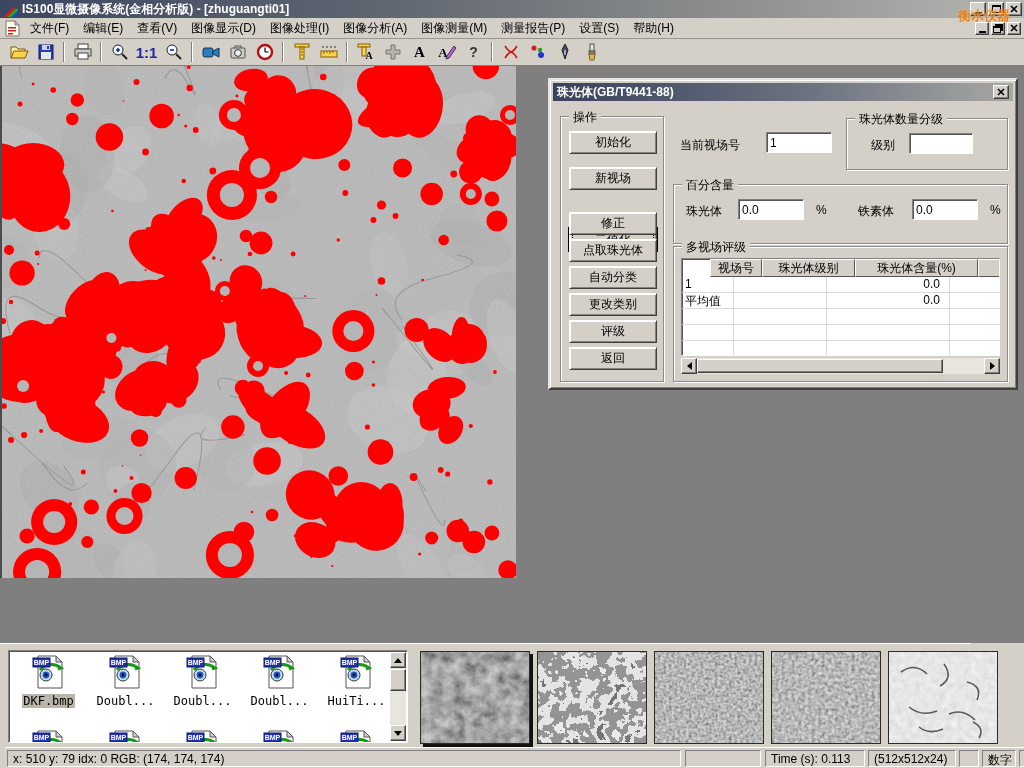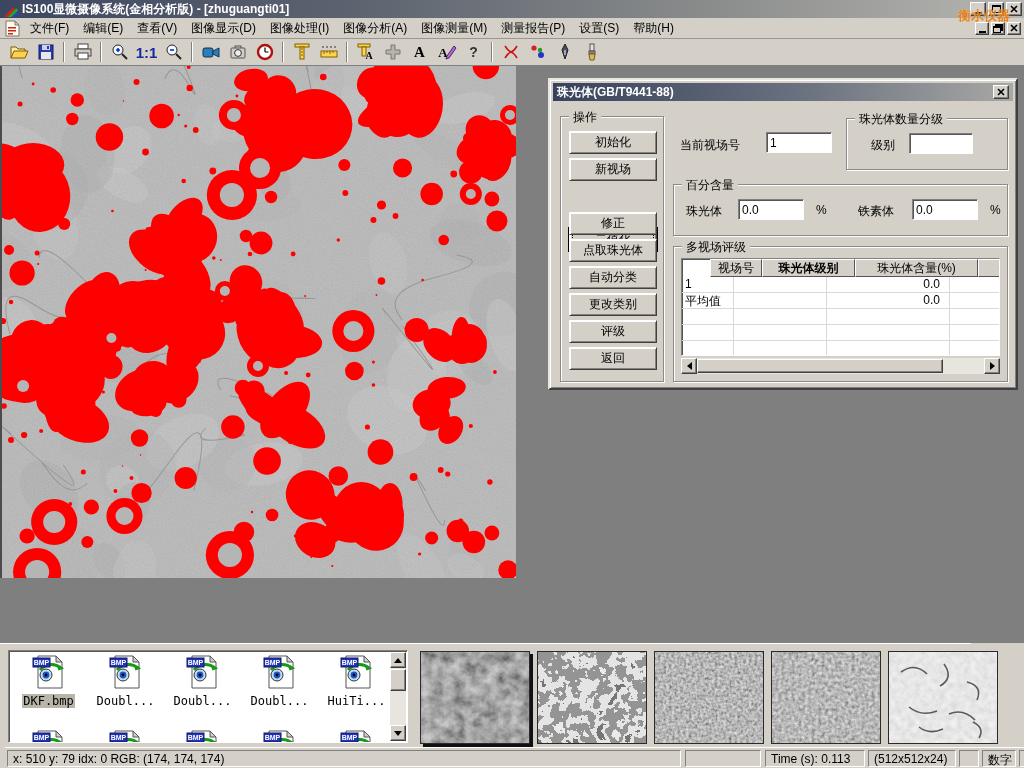--- a/index.html
+++ b/index.html
@@ -68,21 +68,21 @@
   
   .mtable{ position:absolute; left:131px; top:178px; width:319px; height:98px; background:#fff;
     border:1px solid; border-color:#808080 #fdfdfd #fdfdfd #808080; box-shadow:inset 1px 1px 0 #555;
     overflow:hidden; }
   .thead{ display:flex; height:18px;padding-left:28px; }
   .th{ background:#d4d0c8; border:1px solid; border-color:#fff #555 #555 #fff; flex:none;
     display:flex; align-items:center; justify-content:center; overflow:hidden; white-space:nowrap; }
   .trow{ display:flex; height:16px; border-bottom:1px solid #d9d9d9; }
   .td{ flex:none; overflow:hidden; white-space:nowrap; border-right:1px solid #d9d9d9; padding:0 3px; }
   .td.num{ text-align:right; padding-right:9px; }
-  .c0{ width:52px; } .c1{ width:93px;font-weight:bold; } .c2{ width:123px; } .c3{ width:120px; }
+  .c0{ width:52px; } .c1{ width:93px; } .c2{ width:123px; } .c3{ width:120px; }
   .hscroll{ position:absolute; left:131px; top:278px; width:319px; height:16px; background:#e8e5de; display:flex; }
   .sbtn{ width:16px; height:16px; background:#d4d0c8; border:1px solid; flex:none;
     border-color:#fff #404040 #404040 #fff; box-shadow:inset -1px -1px 0 #808080;
     display:flex; align-items:center; justify-content:center; }
   .sthumb-h{ width:246px; height:14px; margin-top:1px; background:#d4d0c8; border:1px solid;
     border-color:#fff #404040 #404040 #fff; box-shadow:inset -1px -1px 0 #808080; }
   .tri-l{ width:0;height:0;border-top:4px solid transparent;border-bottom:4px solid transparent;border-right:5px solid #000; }
   .tri-r{ width:0;height:0;border-top:4px solid transparent;border-bottom:4px solid transparent;border-left:5px solid #000; }
   .tri-u{ width:0;height:0;border-left:4px solid transparent;border-right:4px solid transparent;border-bottom:5px solid #000; }
   .tri-d{ width:0;height:0;border-left:4px solid transparent;border-right:4px solid transparent;border-top:5px solid #000; }
@@ -796,21 +796,21 @@
               <path d="M1 1 L7 7 M7 1 L1 7" stroke="#000" stroke-width="1.6"></path>
             </svg>
         </div>
       </div>
 
       <div class="grp" style="left:10px; top:36px; width:104px; height:266px;">
         <span class="grp-label">操作</span>
         <div class="btn op-btn" style="top:14px;">
             <span>初始化</span>
           </div>
-        <div class="btn op-btn" style="top:41px;">
+        <div class="btn op-btn" style="top:50px;">
             <span>新视场</span>
           </div>
         <div class="btn op-btn focused" style="top:68px;margin-top:43px;">
             <span>二值化</span>
           </div>
         <div class="btn op-btn" style="top:95px;justify-content:center;">
             <span>修正</span>
           </div>
         <div class="btn op-btn" style="top:122px;">
             <span>点取珠光体</span>
@@ -831,21 +831,21 @@
 
       <span class="field-label" style="left:130px; top:57px;">当前视场号</span>
       <input class="tinput" style="left: 216px; top: 52px; width: 66px; height: 21px;" value="1">
 
       <div class="grp" style="left:296px; top:38px; width:162px; height:52px;">
         <span class="grp-label">珠光体数量分级</span>
         <span class="field-label" style="left:24px; top:18px;">级别</span>
         <input class="tinput" style="left: 62px; top: 14px; width: 64px; height: 21px;" value="">
       </div>
 
-      <div class="grp" style="left:123px; top:104px; width:335px; height:52px;">
+      <div class="grp" style="left:123px; top:104px; width:335px; height:60px;">
         <span class="grp-label">百分含量</span>
         <span class="field-label" style="left:12px; top:18px;">珠光体</span>
         <input class="tinput" style="left: 64px; top: 14px; width: 66px; height: 21px;" value="0.0">
         <span class="field-label" style="left:142px; top:18px;">%</span>
         <span class="field-label" style="left:184px; top:18px;">铁素体</span>
         <input class="tinput" style="left: 238px; top: 14px; width: 66px; height: 21px;" value="0.0">
         <span class="field-label" style="left:316px; top:18px;">%</span>
       </div>
 
       <div class="grp" style="left:123px; top:166px; width:335px; height:136px;">

